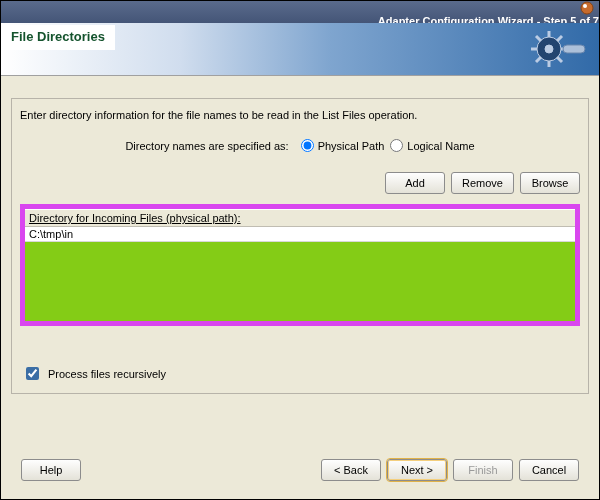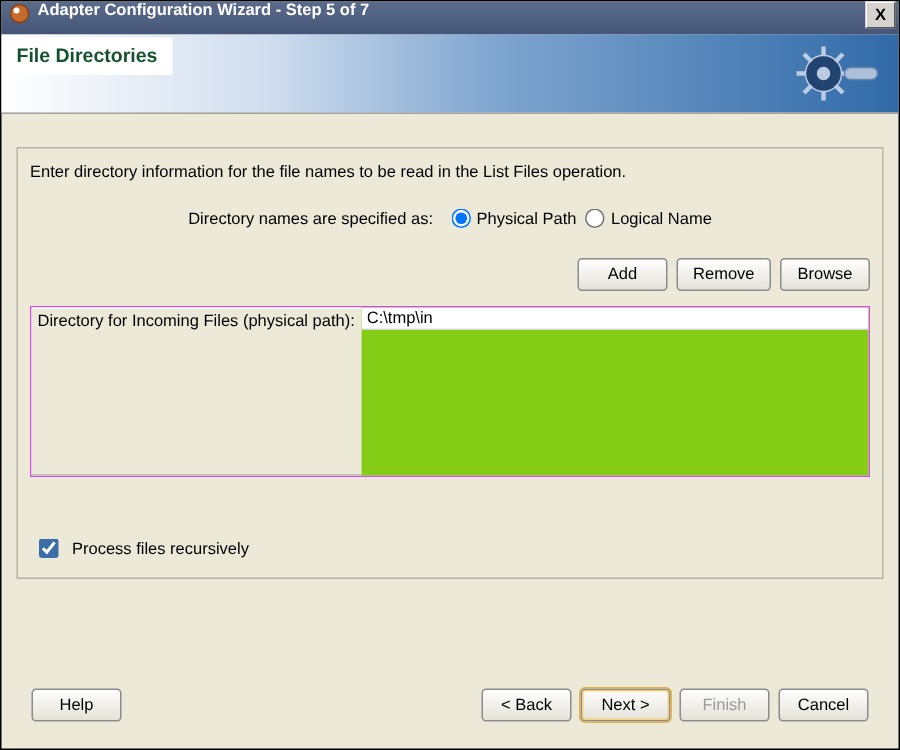--- a/index.html
+++ b/index.html
@@ -1,35 +1,35 @@
 <!DOCTYPE html>
 <html><head>
 <meta charset="utf-8">
 <style>
   html,body{margin:0;padding:0;font-family:Tahoma,Arial,sans-serif;font-size:11px;color:#000;background:#ece9d8;}
   .window{width:598px;height:498px;border:1px solid #000;background:#ece9d8;display:flex;flex-direction:column;position:relative;}
-  .titlebar{height:22px;background:linear-gradient(to bottom,#5a6b8c 0%,#445577 100%);display:flex;align-items:flex-start;color:#fff;font-weight:bold;font-size:11px;padding-left:4px;}
+  .titlebar{height:22px;background:linear-gradient(to bottom,#5a6b8c 0%,#445577 100%);display:flex;align-items:flex-end;color:#fff;font-weight:bold;font-size:11px;padding-left:4px;flex-direction:column;}
   .titlebar .icon{width:16px;height:16px;margin-right:4px;display:flex;align-items:center;justify-content:center;}
   .titlebar .spacer{flex:1;}
   .titlebar .close{width:18px;height:16px;background:#d6d3ce;border:1px solid #fff;border-right-color:#555;border-bottom-color:#555;color:#000;font-weight:bold;display:flex;align-items:center;justify-content:center;margin-right:2px;font-size:11px;cursor:default;}
   .banner{height:52px;background:linear-gradient(to right,#ffffff 0%,#d0ddee 30%,#7fa5cf 55%,#316aa8 100%);position:relative;border-bottom:1px solid #a0a0a0;display:flex;align-items:flex-start;}
   .banner .tab{background:#fff;color:#14532d;font-weight:bold;font-size:13px;padding:4px 10px 6px 8px;margin-left:2px;margin-top:2px;}
   .banner .art{position:absolute;right:10px;top:6px;opacity:.9;}
   .content{flex:1;padding:22px 10px 8px 10px;display:flex;flex-direction:column;}
   .panel{border:1px solid #b7b3a9;background:#ece9d8;padding:8px 8px 10px 8px;flex:0 0 auto;display:flex;flex-direction:column;gap:8px;}
   .desc{margin:2px 0 6px 0;}
   .radio-row{display:flex;align-items:center;justify-content:center;gap:6px;margin:4px 0 8px 0;}
   .radio-row .lbl{margin-right:6px;}
   .radio{display:flex;align-items:center;gap:4px;}
   .radio input{margin:0;}
   .btn-row{display:flex;gap:6px;justify-content:flex-end;margin:4px 0 2px 0;}
   button.btn{font-family:inherit;font-size:11px;height:22px;min-width:60px;background:linear-gradient(to bottom,#fefefe,#e4e2d8);border:1px solid #8c8c8c;border-radius:3px;padding:0 10px;cursor:default;}
   button.btn:disabled{color:#9a9a9a;}
   button.btn.focus{outline:1px solid #e0b24a;box-shadow:0 0 0 1px #f4cf7e inset;}
-  .table-frame{border:1px solid #d946ef;background:#fff;height:112px;display:flex;flex-direction:row;}
+  .table-frame{border:5px solid #d946ef;background:#fff;height:112px;display:flex;flex-direction:column;text-decoration:underline;}
   .th{background:#ece9d8;border-bottom:1px solid #c0bdb2;padding:2px 4px;font-size:11px;border-top:1px solid #fff;}
   .td{border:0;border-bottom:1px solid #d8d8d8;padding:1px 4px;font-size:11px;width:100%;box-sizing:border-box;font-family:inherit;}
   .table-body{flex:1;background:#84cc16;overflow:hidden;}
   .chk-row{display:flex;align-items:center;gap:6px;margin-top:30px;margin-left:2px;}
   .chk-row input{accent-color:#3b6ea5;}
   .footer{margin-top:auto;display:flex;align-items:center;gap:6px;padding:6px 10px 10px 10px;}
   .footer .gap{flex:1;}
   svg{display:block;}
 </style>
 </head>

